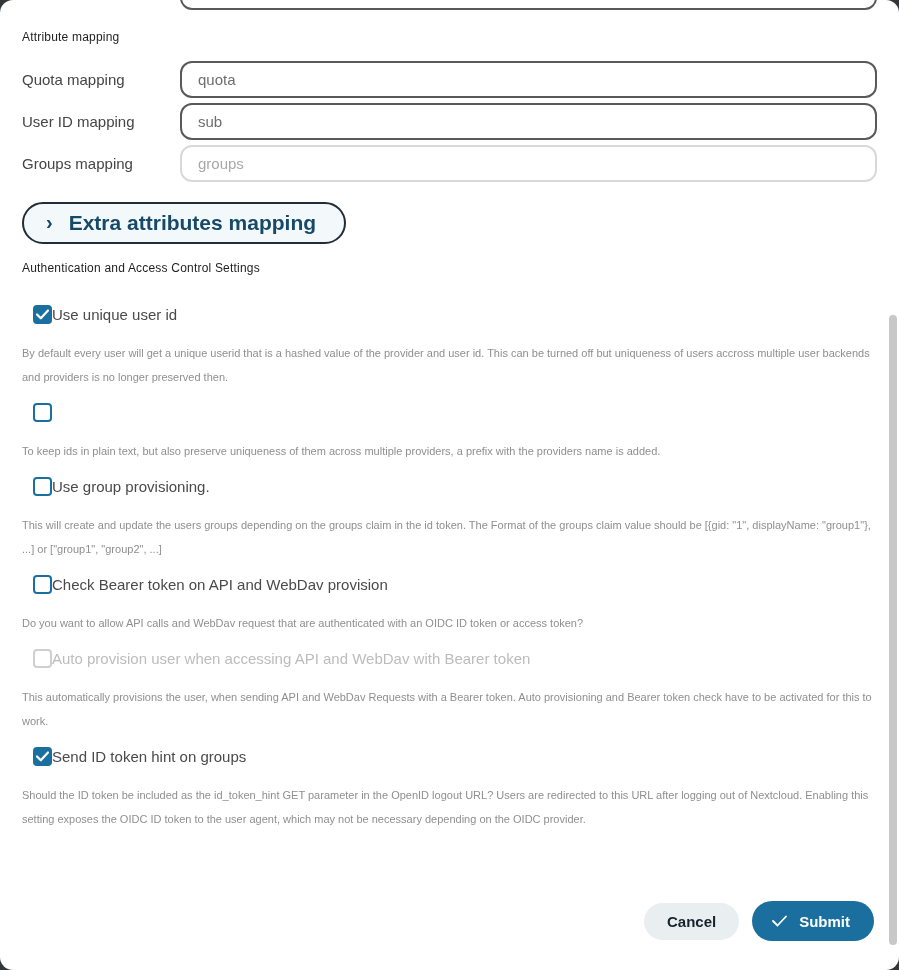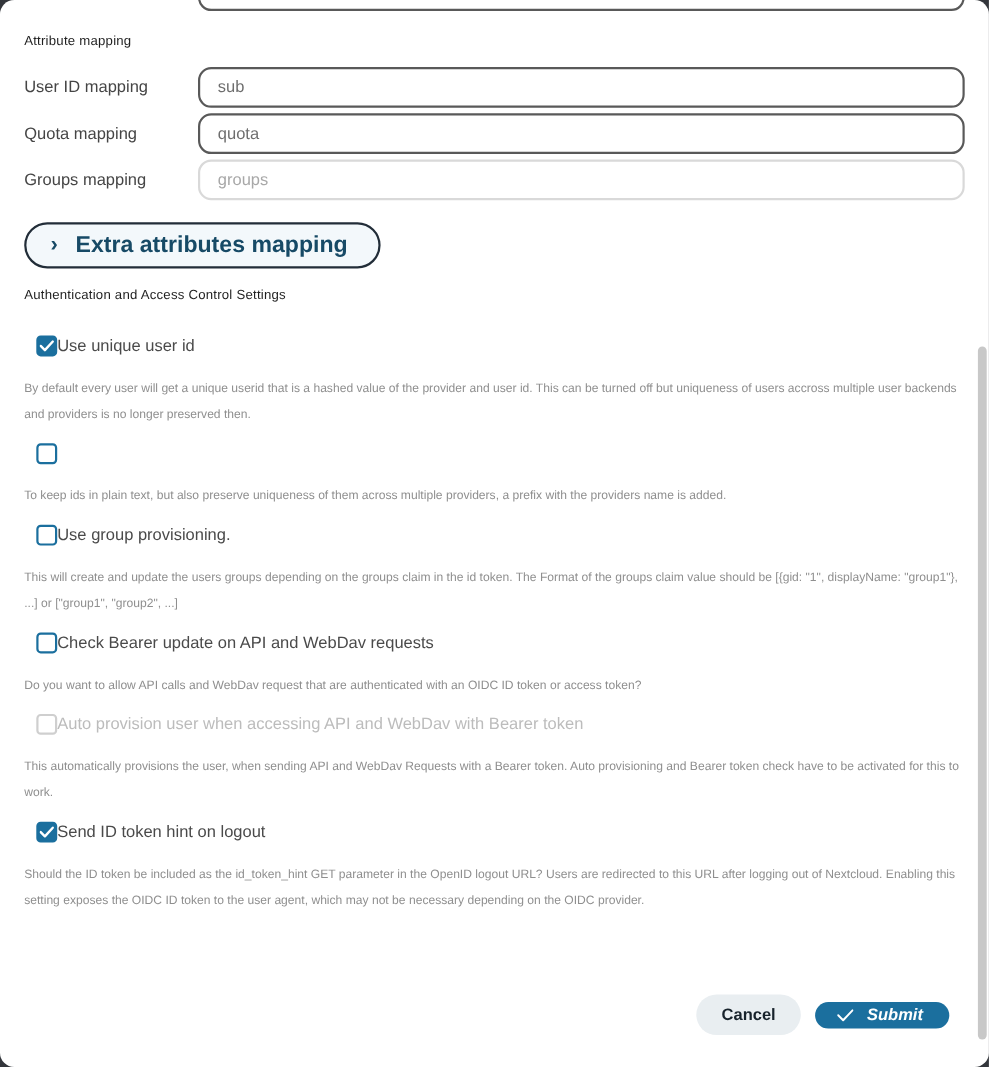--- a/index.html
+++ b/index.html
@@ -55,59 +55,59 @@
   .check-row.checked .checkbox svg { display:block; }
   .check-label { font-size:15px; color:#4a4a4a; cursor:pointer; }
   .check-row.disabled .checkbox { border-color:#cfcfcf; cursor:default; }
   .check-row.disabled .check-label { color:#bcbcbc; cursor:default; }
 
   .desc {
     margin-top:17px; font-size:11px; line-height:24px; color:#8f8f8f; max-width:860px;
   }
 
   .footer {
-    position:absolute; right:36px; bottom:29px;
+    position:absolute; right:25px; bottom:29px;
     display:flex; align-items:center; gap:13px;
   }
   .btn-cancel {
     height:37px; padding:0 23px; border:none; border-radius:19px;
     background:#e9eef1; font-size:15px; font-weight:bold; color:#17222b;
     font-family:"Liberation Sans", sans-serif; cursor:pointer;
   }
   .btn-submit {
-    height:24px; padding:0 24px 0 20px; border:none; border-radius:20px;
+    height:40px; padding:0 24px 0 20px; border:none; border-radius:20px;
     background:#1b6f9e; display:flex; align-items:center; gap:12px;
     font-size:15px; font-weight:bold; color:#ffffff;
-    font-family:"Liberation Sans", sans-serif; cursor:pointer;font-style:italic;
+    font-family:"Liberation Sans", sans-serif; cursor:pointer;
   }
 
   .scrollbar-thumb {
     position:absolute; right:2px; top:315px; width:8px; height:630px;
     background:#c8c8c8; border-radius:4px;
   }
 </style>
 </head>
 <body>
 
 <div class="dialog">
 
   <input class="top-partial-input" type="text" value="" style="">
 
   <div class="content">
 
     <h3 class="section-heading heading-attr">Attribute mapping</h3>
 
     <div class="field-row">
-      <span class="field-label">User ID mapping</span>
-      <input class="field-input" type="text" value="sub" style="">
+      <span class="field-label">Quota mapping</span>
+      <input class="field-input" type="text" value="quota" style="">
     </div>
 
     <div class="field-row">
-      <span class="field-label">Quota mapping</span>
-      <input class="field-input" type="text" value="quota" style="">
+      <span class="field-label">User ID mapping</span>
+      <input class="field-input" type="text" value="sub" style="">
     </div>
 
     <div class="field-row disabled">
       <span class="field-label">Groups mapping</span>
       <input class="field-input" type="text" disabled="" placeholder="groups" style="">
     </div>
 
     <button class="pill-button">
       <span class="pill-chevron">›</span>
       <span class="pill-label">Extra attributes mapping</span>
@@ -141,41 +141,41 @@
       </span>
       <label class="check-label">Use group provisioning.</label>
     </div>
     <p class="desc">This will create and update the users groups depending on the groups claim in the id token. The Format of the groups claim value should be [{gid: "1", displayName: "group1"}, ...] or ["group1", "group2", ...]</p>
 
     
     <div class="check-row">
       <span class="checkbox">
         
       </span>
-      <label class="check-label">Check Bearer update on API and WebDav requests</label>
+      <label class="check-label">Check Bearer token on API and WebDav provision</label>
     </div>
     <p class="desc">Do you want to allow API calls and WebDav request that are authenticated with an OIDC ID token or access token?</p>
 
     
     <div class="check-row disabled">
       <span class="checkbox">
         
       </span>
       <label class="check-label">Auto provision user when accessing API and WebDav with Bearer token</label>
     </div>
     <p class="desc">This automatically provisions the user, when sending API and WebDav Requests with a Bearer token. Auto provisioning and Bearer token check have to be activated for this to work.</p>
 
     
     <div class="check-row checked">
       <span class="checkbox">
         <svg width="13" height="11" viewBox="0 0 13 11">
             <polyline points="1,5.5 4.8,9.3 12,1.5" fill="none" stroke="#fff" stroke-width="2.2" stroke-linecap="round" stroke-linejoin="round"></polyline>
           </svg>
       </span>
-      <label class="check-label">Send ID token hint on logout</label>
+      <label class="check-label">Send ID token hint on groups</label>
     </div>
     <p class="desc">Should the ID token be included as the id_token_hint GET parameter in the OpenID logout URL? Users are redirected to this URL after logging out of Nextcloud. Enabling this setting exposes the OIDC ID token to the user agent, which may not be necessary depending on the OIDC provider.</p>
 
   </div>
 
   <div class="footer">
     <button class="btn-cancel">Cancel</button>
     <button class="btn-submit">
       <svg width="15" height="12" viewBox="0 0 15 12">
           <polyline points="1,6 5.5,10.5 14,1.5" fill="none" stroke="#fff" stroke-width="1.8" stroke-linecap="round" stroke-linejoin="round"></polyline>

